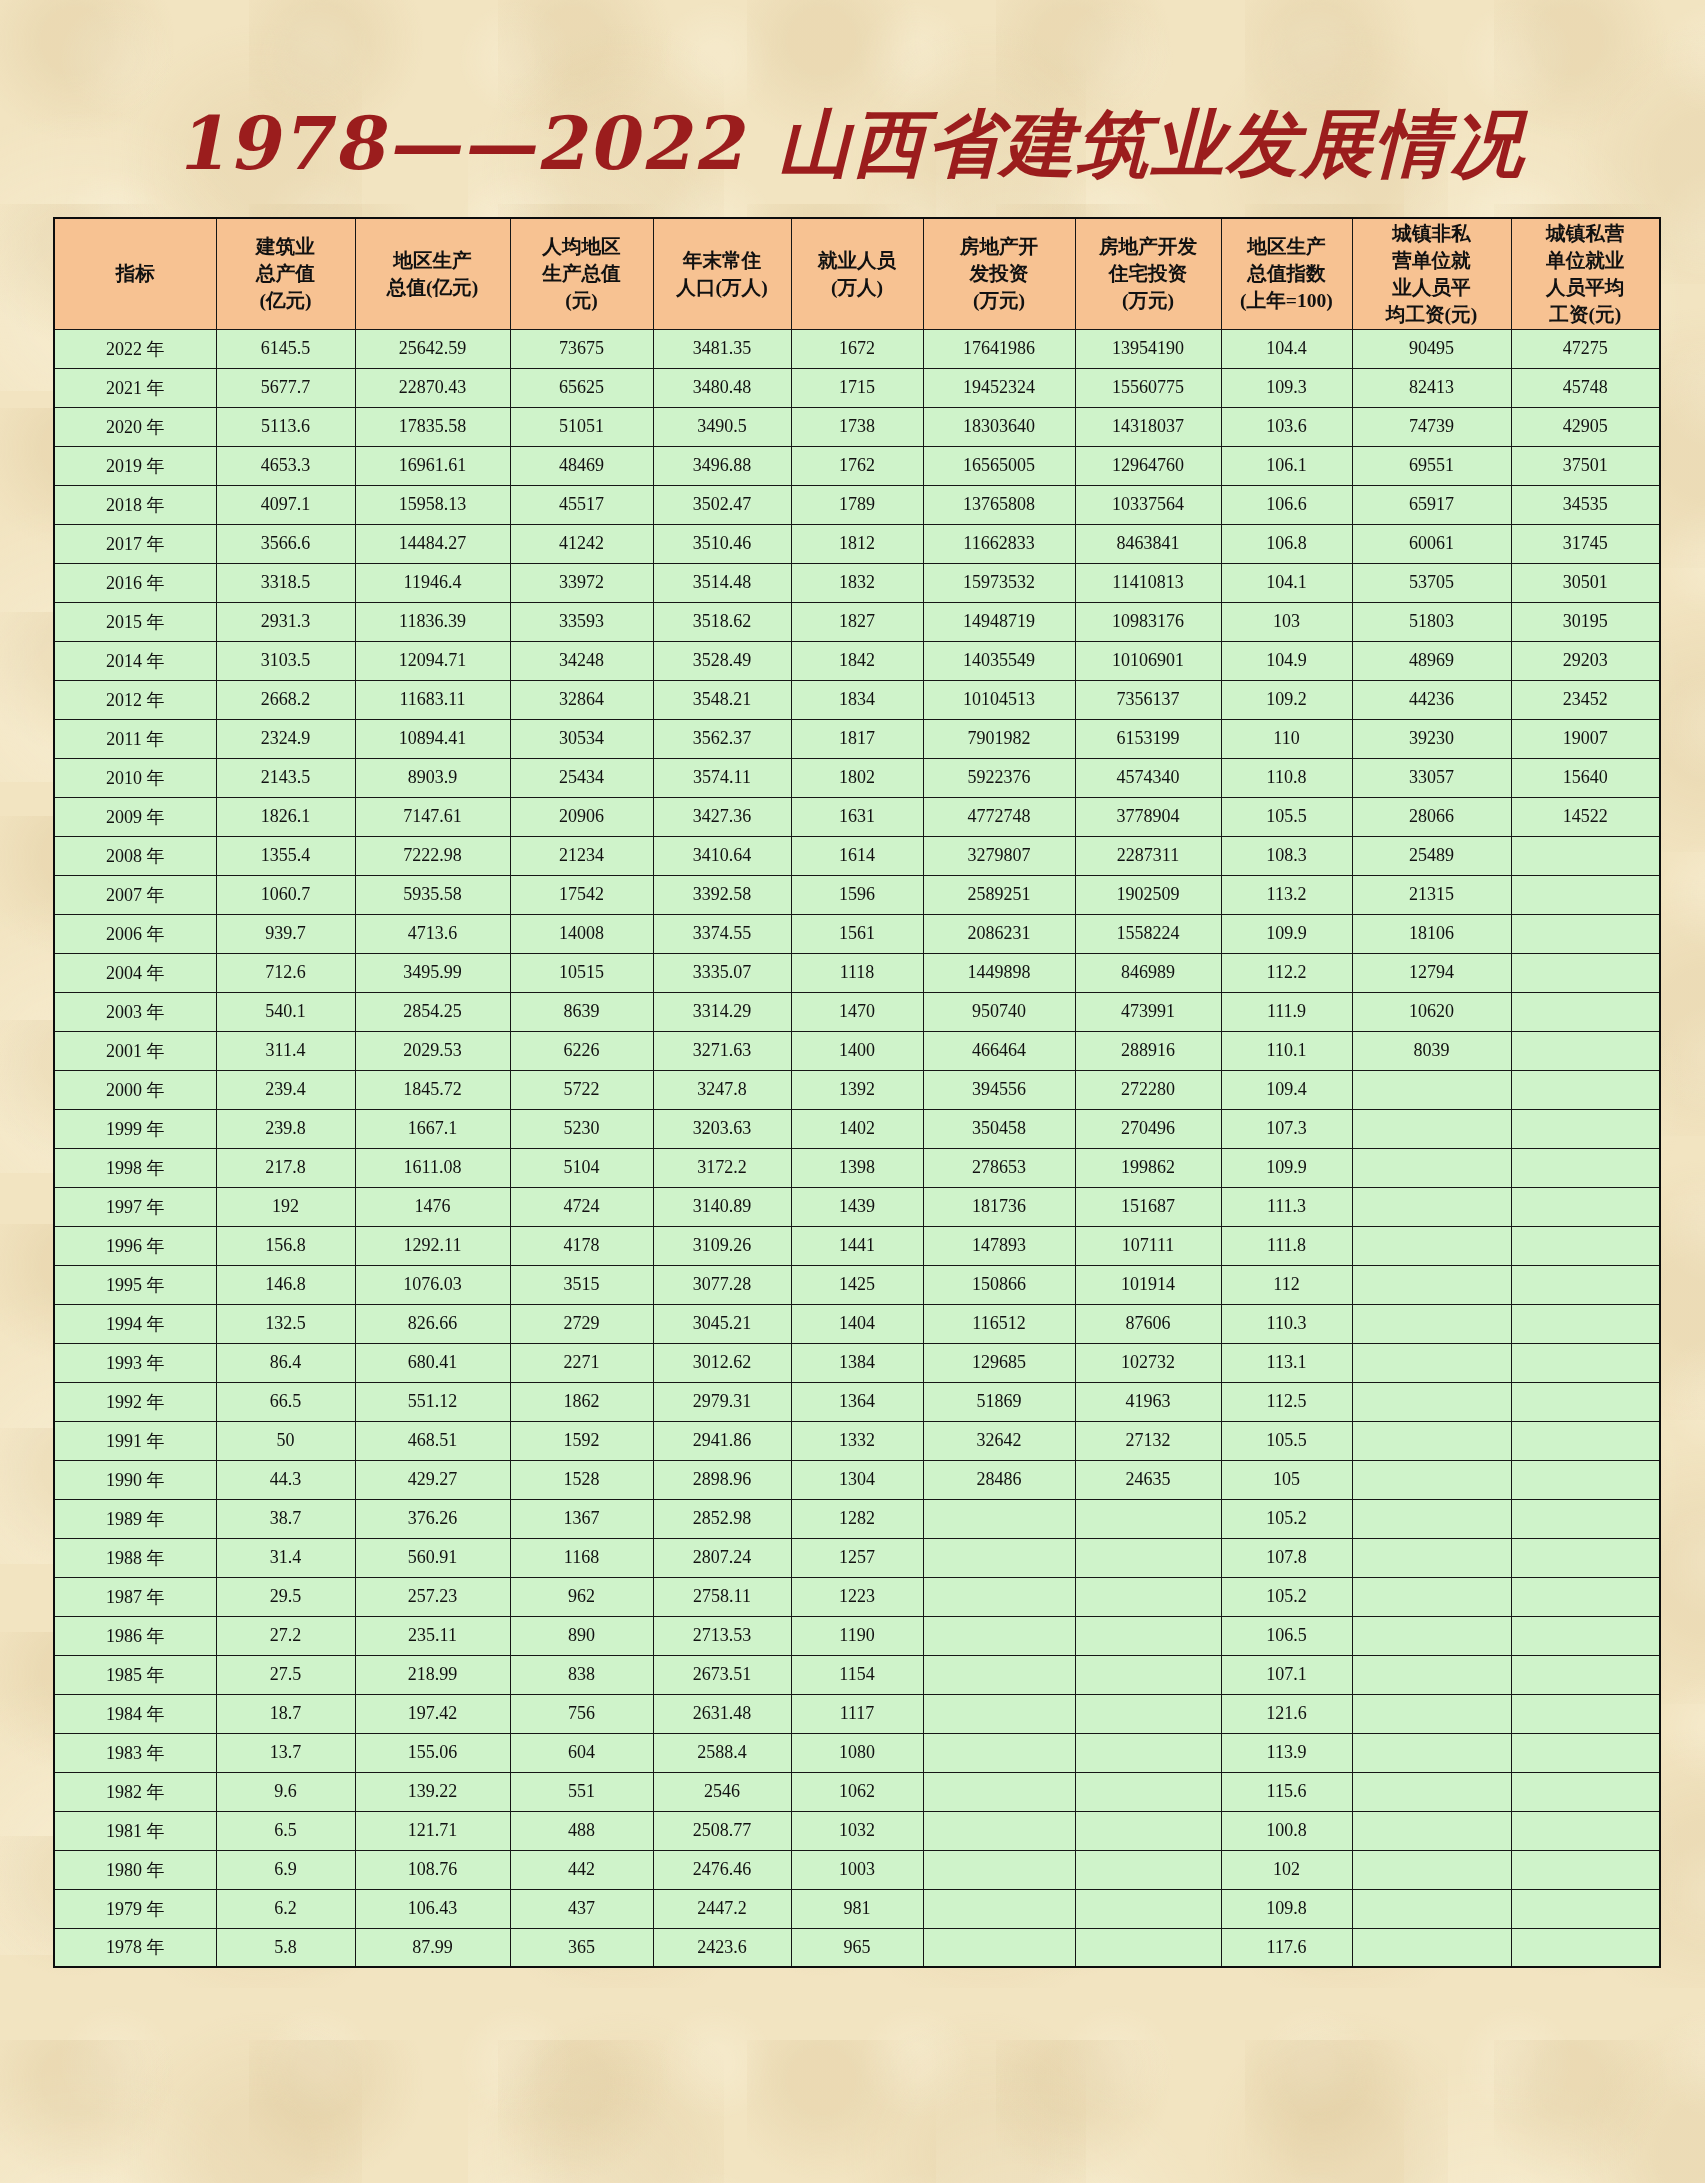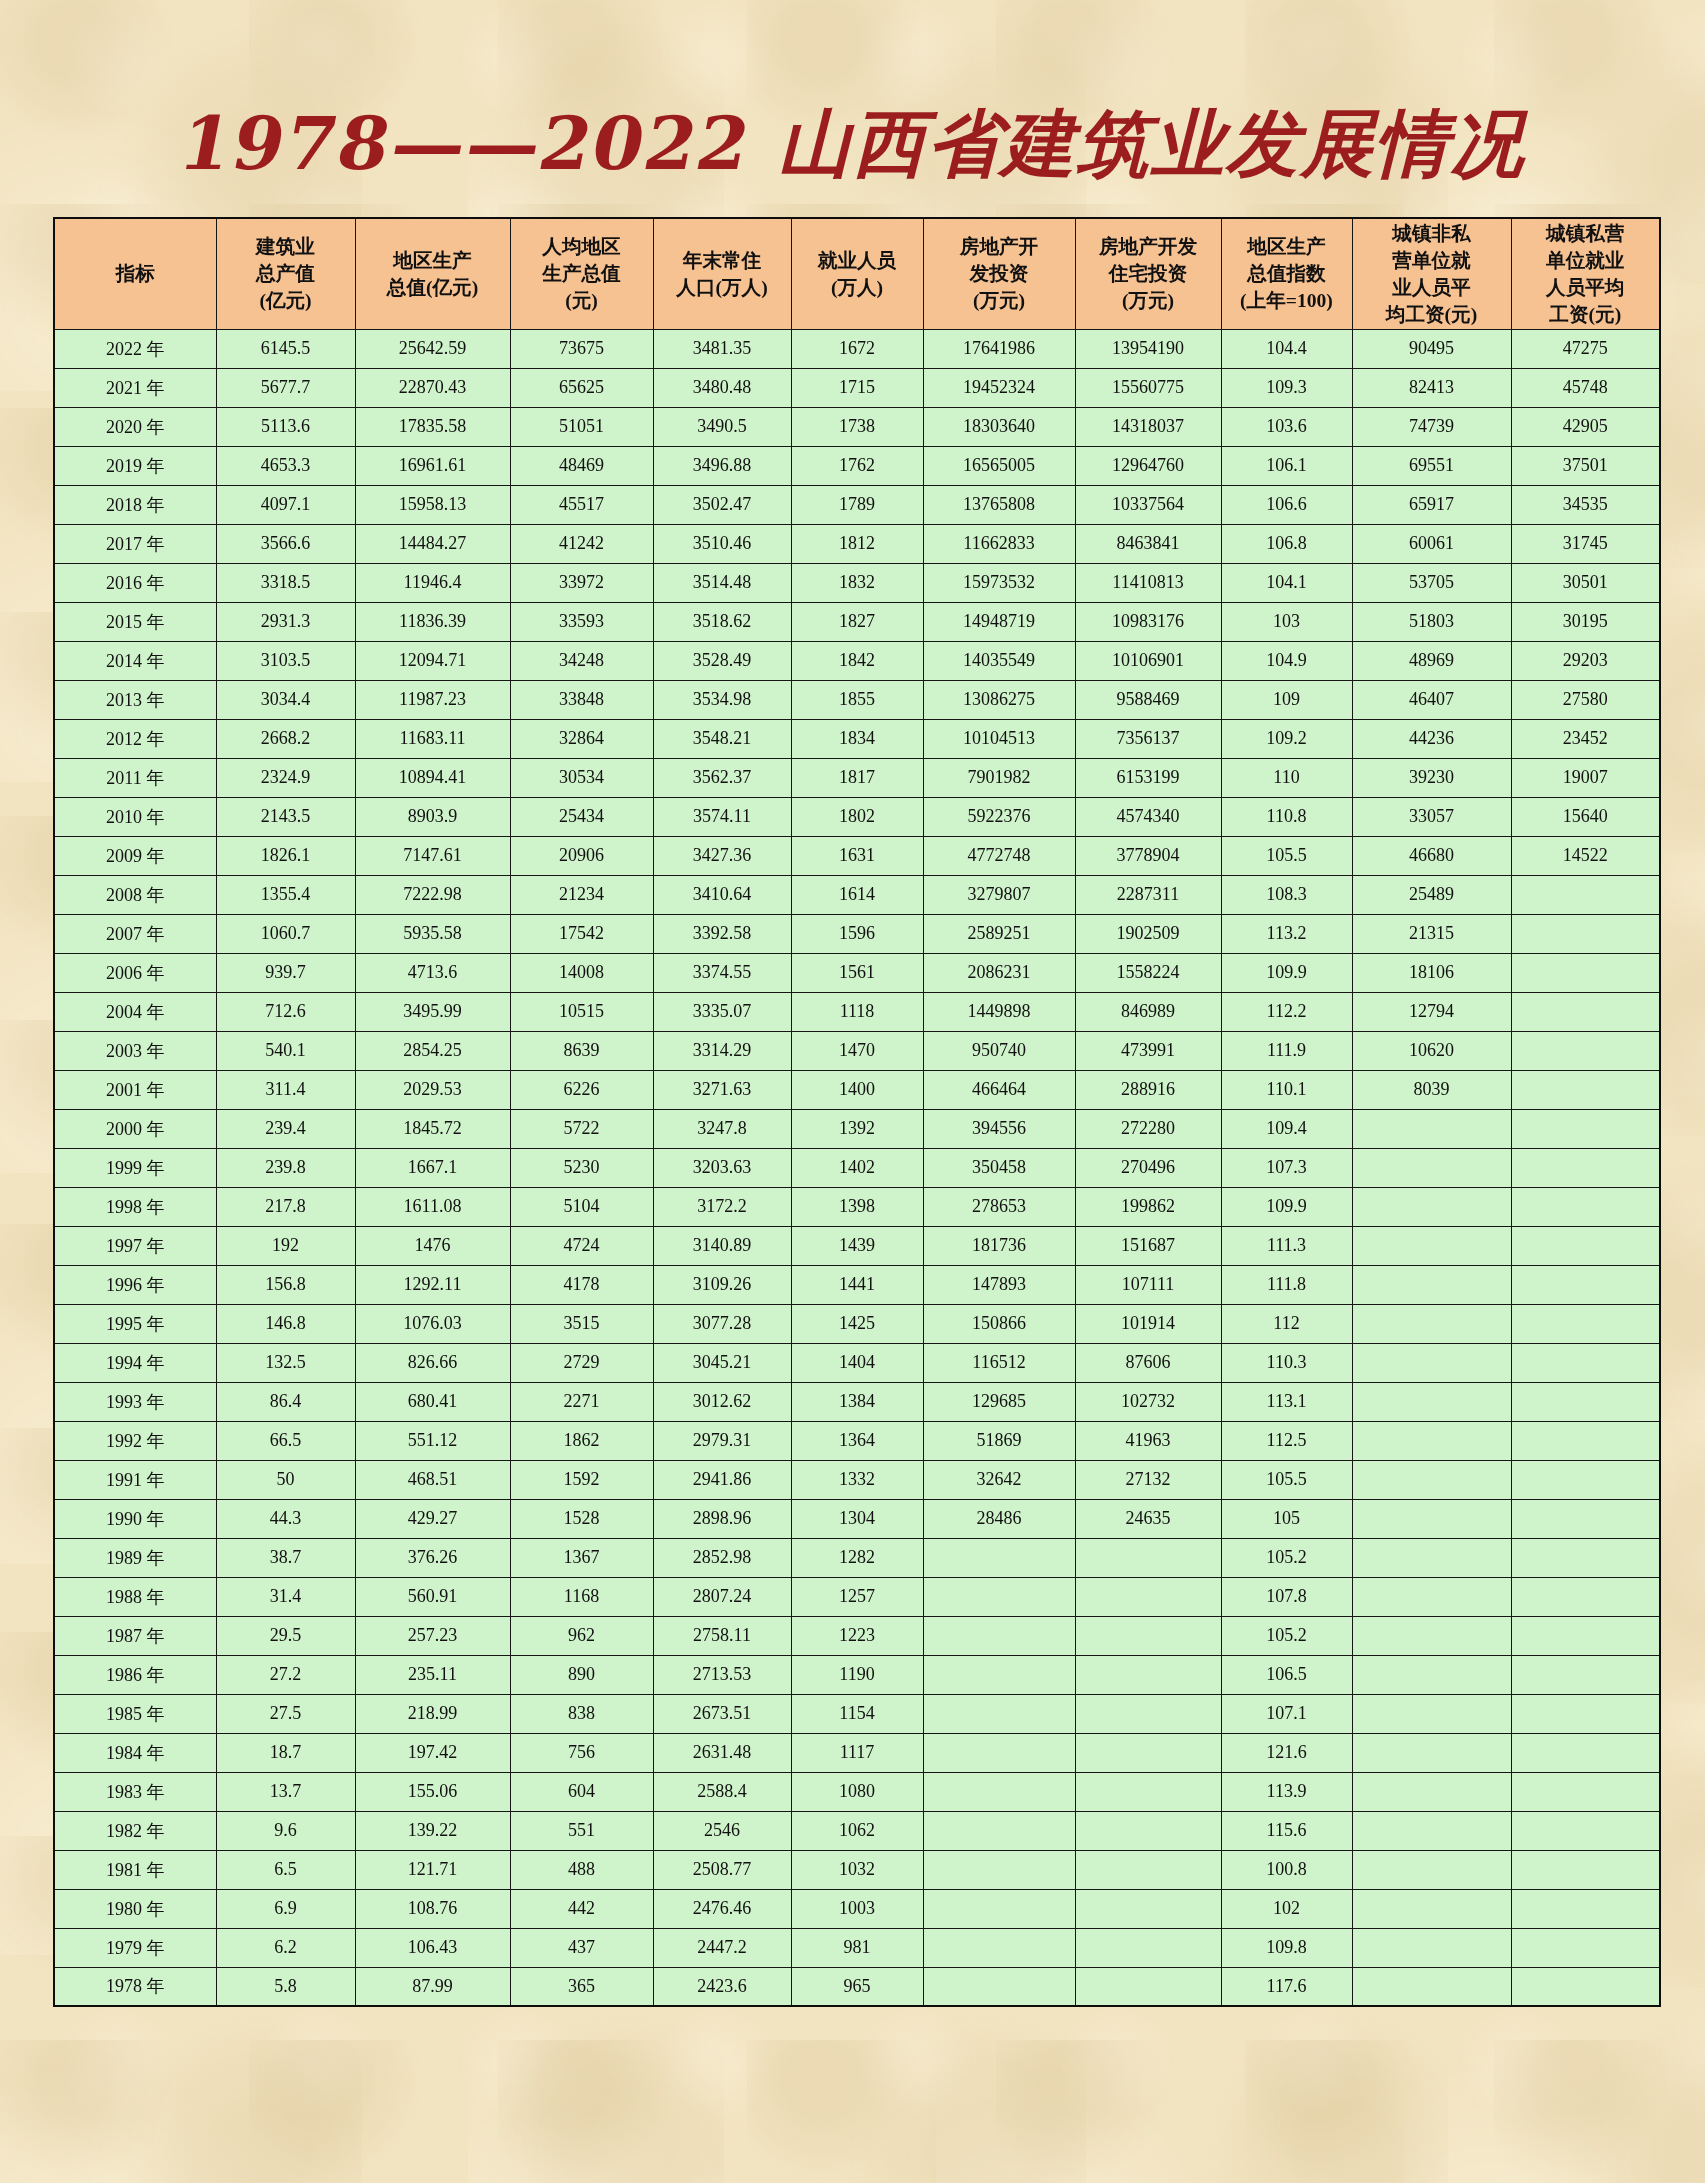--- a/index.html
+++ b/index.html
@@ -248,33 +248,20 @@
           <td>34248</td>
           <td>3528.49</td>
           <td>1842</td>
           <td>14035549</td>
           <td>10106901</td>
           <td>104.9</td>
           <td>48969</td>
           <td>29203</td>
         </tr>
         <tr>
-          <td>2013 年</td>
-          <td>3034.4</td>
-          <td>11987.23</td>
-          <td>33848</td>
-          <td>3534.98</td>
-          <td>1855</td>
-          <td>13086275</td>
-          <td>9588469</td>
-          <td>109</td>
-          <td>46407</td>
-          <td>27580</td>
-        </tr>
-        <tr>
           <td>2012 年</td>
           <td>2668.2</td>
           <td>11683.11</td>
           <td>32864</td>
           <td>3548.21</td>
           <td>1834</td>
           <td>10104513</td>
           <td>7356137</td>
           <td>109.2</td>
           <td>44236</td>
@@ -309,21 +296,21 @@
         <tr>
           <td>2009 年</td>
           <td>1826.1</td>
           <td>7147.61</td>
           <td>20906</td>
           <td>3427.36</td>
           <td>1631</td>
           <td>4772748</td>
           <td>3778904</td>
           <td>105.5</td>
-          <td>46680</td>
+          <td>28066</td>
           <td>14522</td>
         </tr>
         <tr>
           <td>2008 年</td>
           <td>1355.4</td>
           <td>7222.98</td>
           <td>21234</td>
           <td>3410.64</td>
           <td>1614</td>
           <td>3279807</td>

